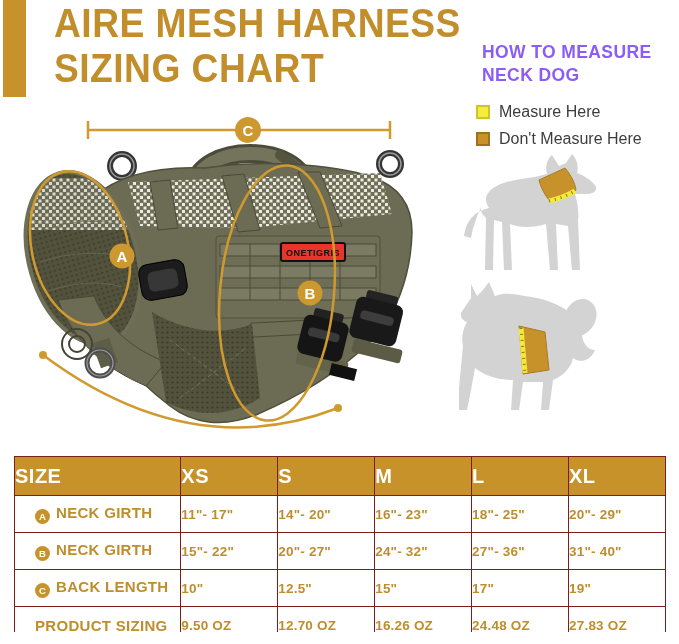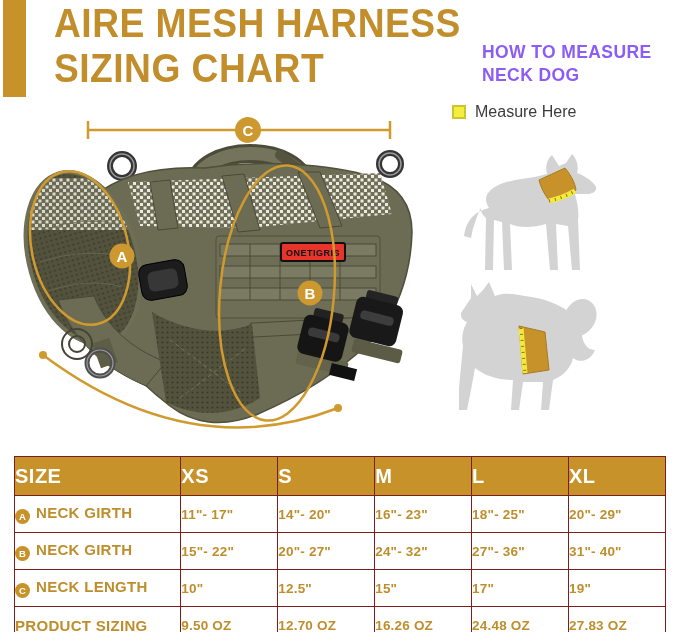--- a/index.html
+++ b/index.html
@@ -9,39 +9,39 @@
   
   .title-bar{position:absolute;left:3px;top:0;width:23px;height:97px;background:#C8922B;}
   .page-title{position:absolute;left:54px;top:1px;margin:0;color:#C28E2C;font-weight:bold;
               font-size:40px;line-height:45px;letter-spacing:.5px;
               transform:scaleX(.93);transform-origin:left top;white-space:nowrap;}
   .page-title span{display:block;}
 
   
   .howto-heading{position:absolute;left:482px;top:41px;margin:0;color:#8b5cf6;
                  font-size:17.5px;font-weight:bold;line-height:23px;letter-spacing:.4px;}
-  .legend{position:absolute;left:452px;top:103px;}
+  .legend{position:absolute;left:476px;top:103px;}
   .legend-item{display:flex;align-items:center;margin-bottom:9px;}
   .swatch{width:14px;height:14px;margin-right:9px;box-sizing:border-box;}
   .swatch-yellow{background:#F4EC3F;border:2px solid #CDC52C;}
   .swatch-gold{background:#C8922B;border:2px solid #9E711C;}
   .legend-label{font-size:16px;color:#3c3c3c;}
 
   
   .harness-svg{position:absolute;left:0;top:110px;}
   .dogs-svg{position:absolute;left:455px;top:150px;}
 
   
   .size-table{position:absolute;left:14px;top:456px;width:652px;border-collapse:collapse;
               table-layout:fixed;}
   .size-table th,.size-table td{border:1px solid #7f1d1d;text-align:left;padding:0;}
   .size-table thead th{background:#C8922B;color:#ffffff;font-size:20px;font-weight:bold;
                        height:38px;letter-spacing:.5px;}
   .size-table td{height:36px;color:#BE8E2D;font-weight:bold;background:#fff;}
-  .size-table td.row-label{font-size:15px;letter-spacing:.3px;}
+  .size-table td.row-label{font-size:15px;letter-spacing:.3px;padding-left:20px;}
   .size-table td.val{font-size:13.5px;letter-spacing:.2px;}
   .col-size{width:25.4%;}
   .marker-dot{display:inline-flex;align-items:center;justify-content:center;
               width:15px;height:15px;border-radius:50%;background:#C8922B;color:#fff;
               font-size:9.5px;font-weight:bold;margin-right:6px;vertical-align:-2px;}
 </style>
 </head>
 <body>
 
 <div class="page">
@@ -53,20 +53,24 @@
   </h1>
 
   <h2 class="howto-heading">
     <span>HOW TO MEASURE</span><br>
     <span>NECK DOG</span>
   </h2>
   <div class="legend">
     <div class="legend-item">
       <span class="swatch swatch-yellow"></span>
       <span class="legend-label">Measure Here</span>
+    </div>
+    <div class="legend-item">
+      <span class="swatch swatch-gold"></span>
+      <span class="legend-label">Don't Measure Here</span>
     </div>
   </div>
 
   <svg class="harness-svg" width="460" height="340" viewBox="0 110 460 340">
     <defs>
       <pattern id="mesh" width="7" height="7" patternUnits="userSpaceOnUse">
         <rect width="7" height="7" fill="#6f6e56"></rect>
         <rect width="3" height="3" fill="#f2f2ea"></rect>
         <rect x="3.5" y="3.5" width="3" height="3" fill="#f2f2ea"></rect>
       </pattern>
@@ -249,21 +253,21 @@
           <span class="marker-dot">B</span><span>NECK GIRTH</span>
         </td>
         <td class="val">15"- 22"</td>
         <td class="val">20"- 27"</td>
         <td class="val">24"- 32"</td>
         <td class="val">27"- 36"</td>
         <td class="val">31"- 40"</td>
       </tr>
       <tr>
         <td class="row-label">
-          <span class="marker-dot">C</span><span>NECK LENGTH</span>
+          <span class="marker-dot">C</span><span>BACK LENGTH</span>
         </td>
         <td class="val">10"</td>
         <td class="val">12.5"</td>
         <td class="val">15"</td>
         <td class="val">17"</td>
         <td class="val">19"</td>
       </tr>
       <tr>
         <td class="row-label">
           <span>PRODUCT SIZING</span>

